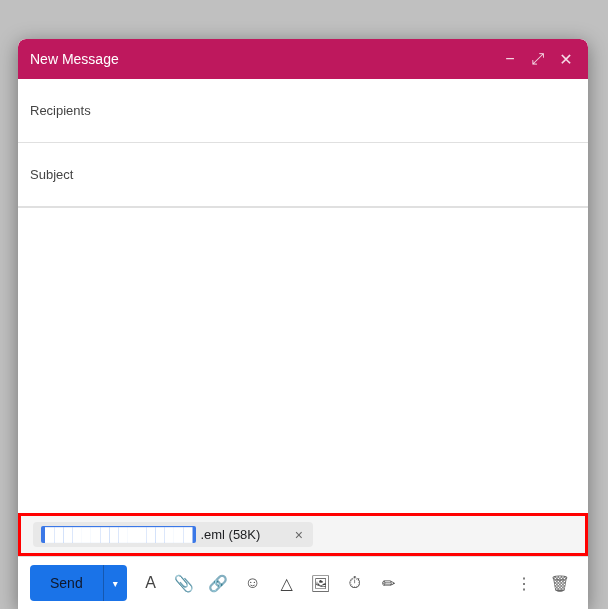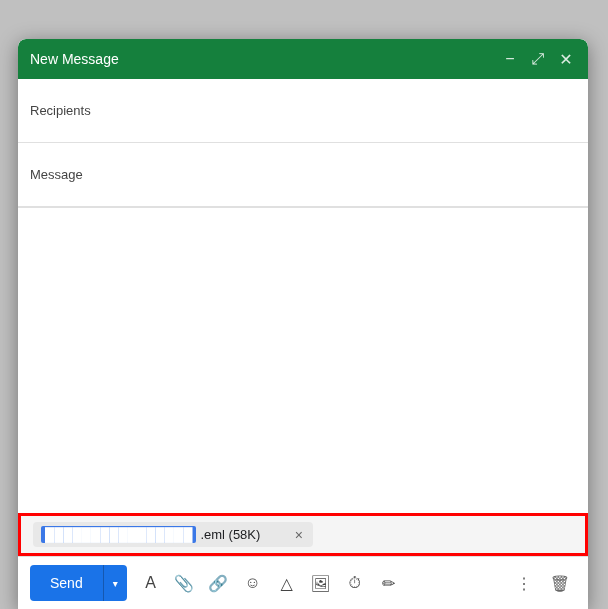--- a/index.html
+++ b/index.html
@@ -21,21 +21,21 @@
       border-radius: 8px 8px 0 0;
       box-shadow: 0 4px 20px rgba(0,0,0,0.4);
       display: flex;
       flex-direction: column;
       overflow: hidden;
       position: absolute;
       bottom: 0;
       right: 20px;
     }
     .compose-header {
-      background: #15803d;
+      background: #be185d;
       color: #fff;
       padding: 8px 12px;
       display: flex;
       align-items: center;
       justify-content: space-between;
       border-radius: 8px 8px 0 0;
       min-height: 40px;
       gap: 28px;
     }
     .compose-header-title {
@@ -143,21 +143,21 @@
       border-top: 1px solid #e0e0e0;
       min-height: 52px;
     }
     .send-btn-group {
       display: flex;
       align-items: center;
       height: 36px;
     }
     .send-btn {
       background: #1a73e8;
-      color: #ffffff;
+      color: #0f172a;
       border: none;
       border-radius: 4px 0 0 4px;
       padding: 0 20px;
       height: 36px;
       font-size: 14px;
       font-weight: 500;
       cursor: pointer;
     }
     .send-dropdown-btn {
       background: #1a73e8;
@@ -226,21 +226,21 @@
       <button class="header-icon-btn">✕</button>
     </div>
   </div>
 
   <div class="compose-fields">
     <div class="field-row">
       <span class="field-label">Recipients</span>
       <input class="field-input" type="text" style="">
     </div>
     <div class="field-row">
-      <span class="field-label">Message</span>
+      <span class="field-label">Subject</span>
       <input class="field-input" type="text" style="">
     </div>
   </div>
 
   <div class="compose-body">
     <textarea class="compose-body-input" style=""></textarea>
   </div>
 
   <div class="attachment-area">
     <div class="attachment-item">

